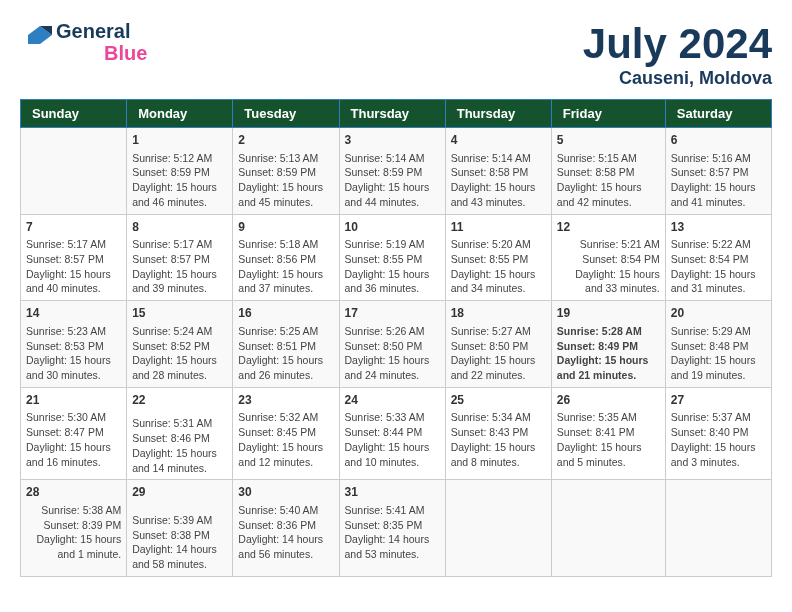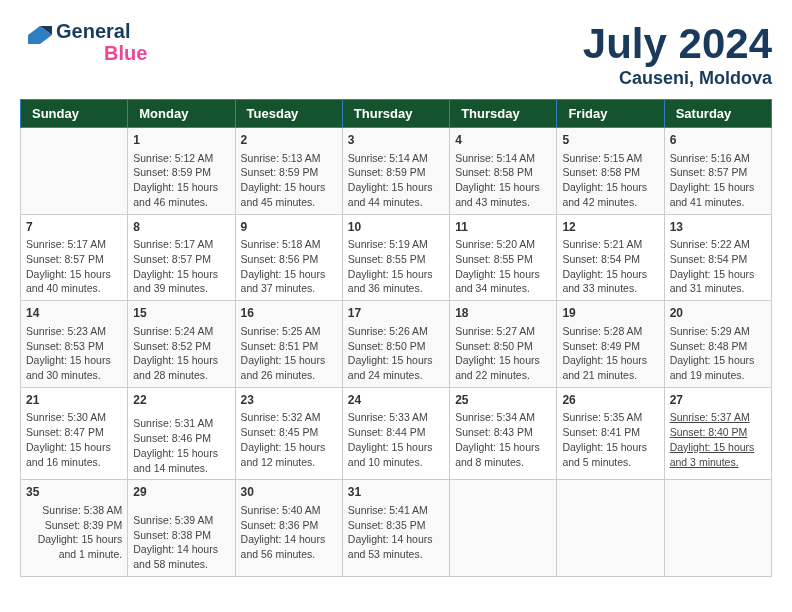--- a/index.html
+++ b/index.html
@@ -191,21 +191,21 @@
         </td>
         <td>
           <span class="day-num">11</span>
           <div class="day-info" style="white-space: pre-line;">Sunrise: 5:20 AM
 Sunset: 8:55 PM
 Daylight: 15 hours
 and 34 minutes.</div>
         </td>
         <td>
           <span class="day-num">12</span>
-          <div class="day-info" style="white-space: pre-line;">Sunrise: 5:21 AM
+          <div class="day-info" style="white-space: pre-line; text-align: right;">Sunrise: 5:21 AM
 Sunset: 8:54 PM
 Daylight: 15 hours
 and 33 minutes.</div>
         </td>
         <td>
           <span class="day-num">13</span>
           <div class="day-info" style="white-space: pre-line;">Sunrise: 5:22 AM
 Sunset: 8:54 PM
 Daylight: 15 hours
 and 31 minutes.</div>
@@ -242,21 +242,21 @@
         </td>
         <td>
           <span class="day-num">18</span>
           <div class="day-info" style="white-space: pre-line;">Sunrise: 5:27 AM
 Sunset: 8:50 PM
 Daylight: 15 hours
 and 22 minutes.</div>
         </td>
         <td>
           <span class="day-num">19</span>
-          <div class="day-info" style="white-space: pre-line;">Sunrise: 5:28 AM
+          <div class="day-info" style="white-space: pre-line; font-weight: bold;">Sunrise: 5:28 AM
 Sunset: 8:49 PM
 Daylight: 15 hours
 and 21 minutes.</div>
         </td>
         <td>
           <span class="day-num">20</span>
           <div class="day-info" style="white-space: pre-line;">Sunrise: 5:29 AM
 Sunset: 8:48 PM
 Daylight: 15 hours
 and 19 minutes.</div>
@@ -300,29 +300,29 @@
         </td>
         <td>
           <span class="day-num">26</span>
           <div class="day-info" style="white-space: pre-line;">Sunrise: 5:35 AM
 Sunset: 8:41 PM
 Daylight: 15 hours
 and 5 minutes.</div>
         </td>
         <td>
           <span class="day-num">27</span>
-          <div class="day-info" style="white-space: pre-line; text-decoration: underline;">Sunrise: 5:37 AM
+          <div class="day-info" style="white-space: pre-line;">Sunrise: 5:37 AM
 Sunset: 8:40 PM
 Daylight: 15 hours
 and 3 minutes.</div>
         </td>
       </tr>
       <tr>
         <td>
-          <span class="day-num">35</span>
+          <span class="day-num">28</span>
           <div class="day-info" style="white-space: pre-line; text-align: right;">Sunrise: 5:38 AM
 Sunset: 8:39 PM
 Daylight: 15 hours
 and 1 minute.</div>
         </td>
         <td>
           <span class="day-num">29</span>
           <div class="day-info" style="white-space: pre-line; margin-top: 12px;">Sunrise: 5:39 AM
 Sunset: 8:38 PM
 Daylight: 14 hours

